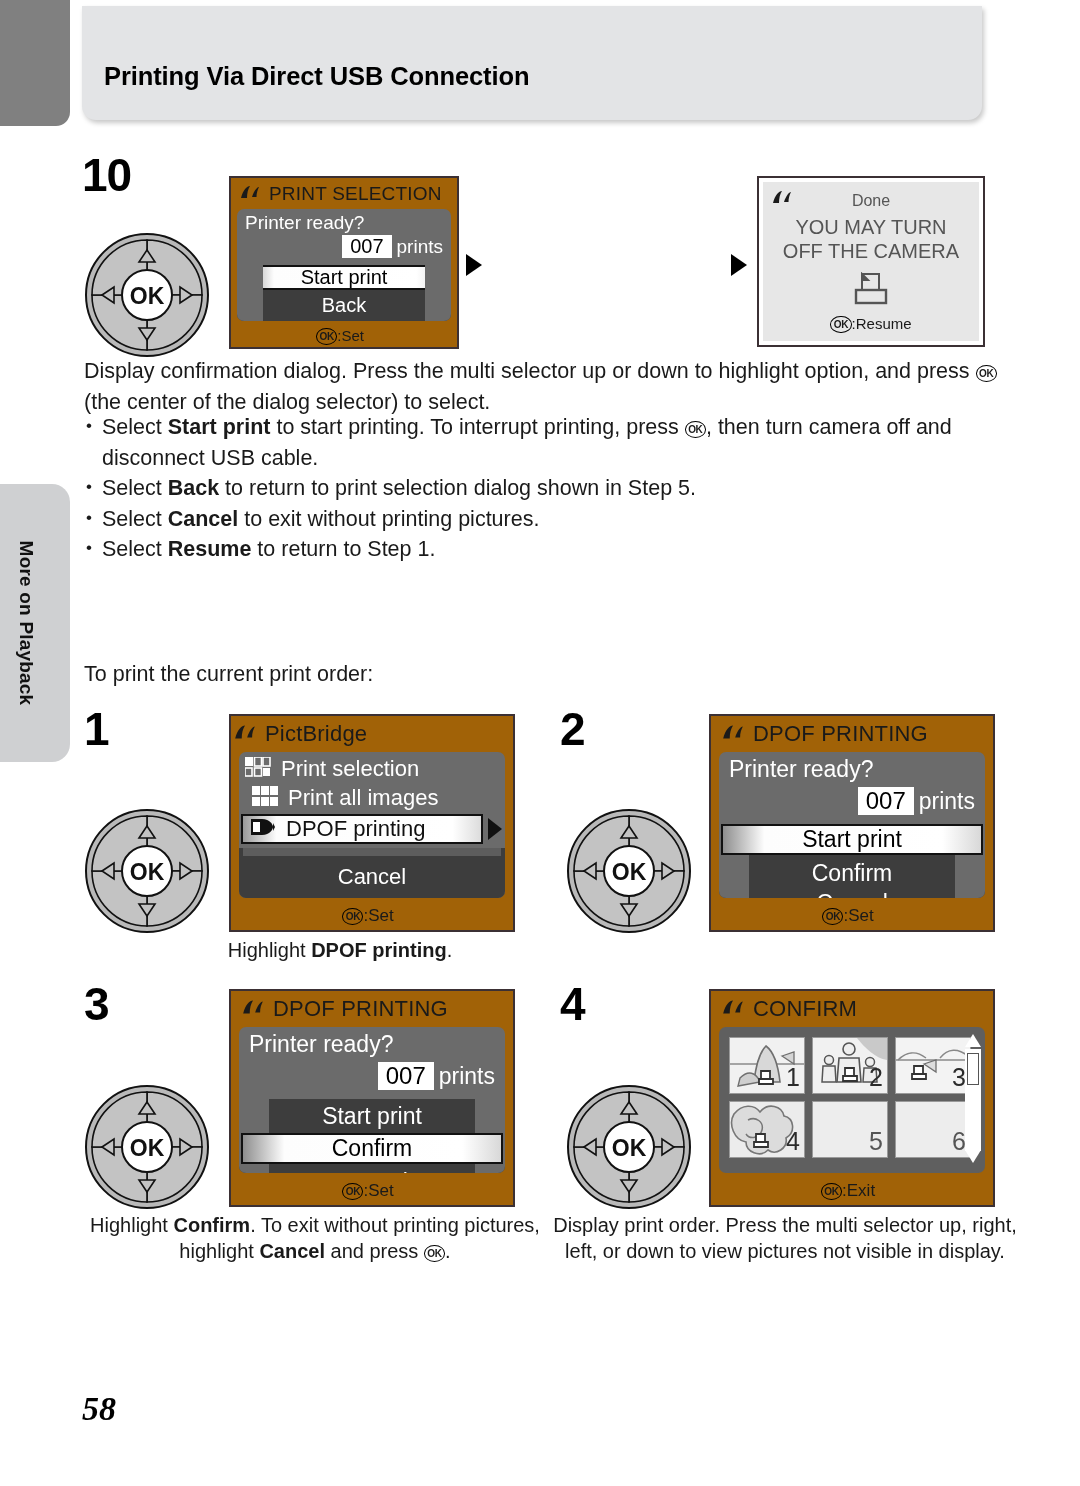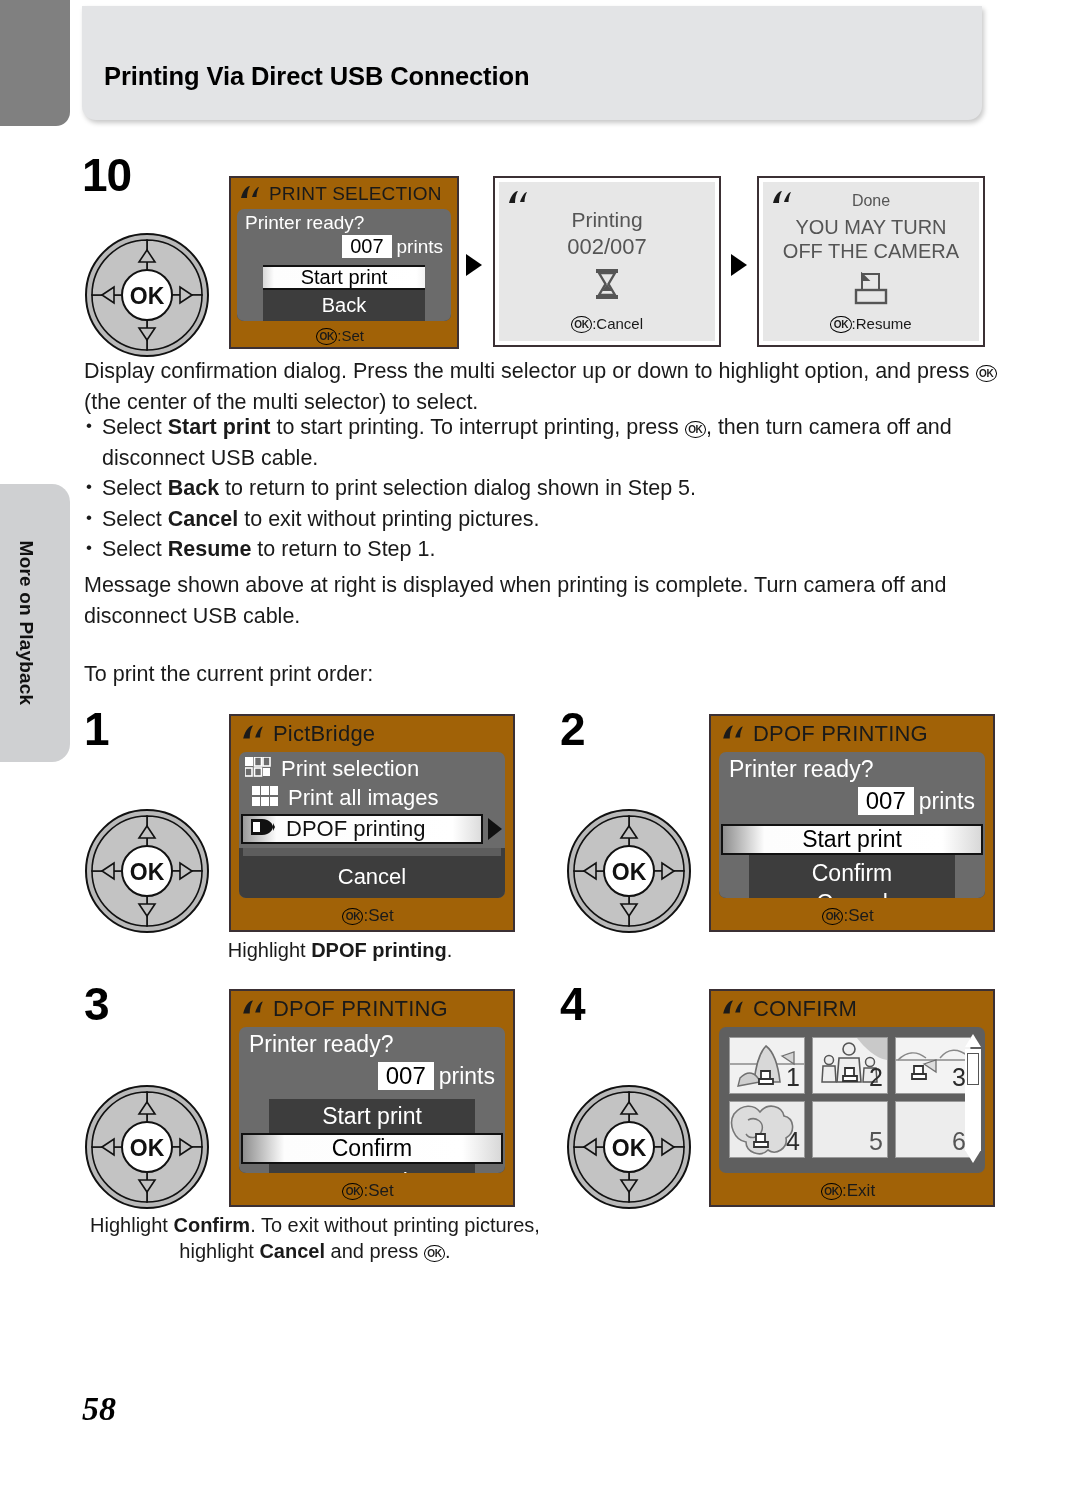--- a/index.html
+++ b/index.html
@@ -224,43 +224,20 @@
         <div style="position:absolute; right:0; width:26px; top:56px; bottom:0; background:#6b6b6b;"></div>
       </div>
       <div class="lcd-foot">
         <span class="okglyph">OK</span><span>:Set</span>
       </div>
     </div>
   </div>
 
   <div class="tri-right" style="left:466px; top:254px;"></div>
 
-  <div class="lcd" style="left:493px; top:176px; width:228px; height:171px;">
-    <div class="lcd-inner" style="background:#e7e7e7; border:4px solid #fff;">
-      <span class="pb-logo" style="position:absolute; left:8px; top:7px;">
-        <svg width="22" height="17" viewBox="0 0 22 17">
-            <path d="M2 14 C4 6 8 2 11 2 C9 5 8 9 8 14 Z" fill="#1a1a1a"></path>
-            <path d="M13 13 C15 7 18 3 20 3 C18.5 6 17.5 9 17.5 13 Z" fill="#1a1a1a"></path>
-          </svg>
-      </span>
-      <div style="position:absolute; left:0; right:0; top:26px; text-align:center; font-size:21px; color:#555;">Printing</div>
-      <div style="position:absolute; left:0; right:0; top:52px; text-align:center; font-size:22px; color:#555;">002/007</div>
-      <div style="position:absolute; left:0; right:0; top:86px; text-align:center;">
-        <svg width="26" height="32" viewBox="0 0 26 32">
-          <rect x="2" y="1" width="22" height="4" fill="#555"></rect>
-          <rect x="2" y="27" width="22" height="4" fill="#555"></rect>
-          <path d="M5 5 L21 5 L14.5 16 L21 27 L5 27 L11.5 16 Z" fill="none" stroke="#555" stroke-width="2.4"></path>
-          <path d="M8 23 L18 23 L13 16 Z" fill="#555"></path>
-        </svg>
-      </div>
-      <div style="position:absolute; left:0; right:0; bottom:8px; text-align:center; font-size:15px; color:#1a1a1a;">
-        <span class="okglyph">OK</span><span>:Cancel</span>
-      </div>
-    </div>
-  </div>
 
   <div class="tri-right" style="left:731px; top:254px;"></div>
 
   <div class="lcd" style="left:757px; top:176px; width:228px; height:171px;">
     <div class="lcd-inner" style="background:#e7e7e7; border:4px solid #fff;">
       <span class="pb-logo" style="position:absolute; left:8px; top:7px;">
         <svg width="22" height="17" viewBox="0 0 22 17">
             <path d="M2 14 C4 6 8 2 11 2 C9 5 8 9 8 14 Z" fill="#1a1a1a"></path>
             <path d="M13 13 C15 7 18 3 20 3 C18.5 6 17.5 9 17.5 13 Z" fill="#1a1a1a"></path>
           </svg>
@@ -277,39 +254,38 @@
       </div>
       <div style="position:absolute; left:0; right:0; bottom:8px; text-align:center; font-size:15px; color:#1a1a1a;">
         <span class="okglyph">OK</span><span>:Resume</span>
       </div>
     </div>
   </div>
 
   <div class="body-txt" style="left:84px; top:356px; width:915px;">
     <span>Display confirmation dialog. Press the multi selector up or down to highlight option, and press</span>
     <span class="okglyph">OK</span>
-    <span>(the center of the multi selector) to select.</span>
+    <span>(the center of the dialog selector) to select.</span>
   </div>
 
   <ul class="bullets body-txt" style="left:84px; top:412px; width:920px;">
     <li>
       <span>Select </span><b>Start print</b><span> to start printing. To interrupt printing, press </span><span class="okglyph">OK</span><span>, then turn camera off and disconnect USB cable.</span>
     </li>
     <li style="margin-top:0px;">
       <span>Select </span><b>Back</b><span> to return to print selection dialog shown in Step 5.</span>
     </li>
     <li>
       <span>Select </span><b>Cancel</b><span> to exit without printing pictures.</span>
     </li>
     <li>
       <span>Select </span><b>Resume</b><span> to return to Step 1.</span>
     </li>
   </ul>
 
-  <div class="body-txt" style="left:84px; top:570px; width:920px;">Message shown above at right is displayed when printing is complete. Turn camera off and disconnect USB cable.</div>
   <div class="body-txt" style="left:84px; top:659px; width:920px;">To print the current print order:</div>
 
   <div class="step-num" style="left:84px; top:706px;">1</div>
   <div class="dial" style="left:84px; top:808px;">
     <svg width="126" height="126" viewBox="0 0 126 126">
       <circle cx="63" cy="63" r="61" fill="#b9b9b9" stroke="#111" stroke-width="2"></circle>
       <path d="M63 8 A55 55 0 0 1 118 63 L86 63 A23 23 0 0 0 63 40 Z" fill="#c3c3c3" stroke="#111" stroke-width="1.6"></path>
       <path d="M118 63 A55 55 0 0 1 63 118 L63 86 A23 23 0 0 0 86 63 Z" fill="#c3c3c3" stroke="#111" stroke-width="1.6"></path>
       <path d="M63 118 A55 55 0 0 1 8 63 L40 63 A23 23 0 0 0 63 86 Z" fill="#c3c3c3" stroke="#111" stroke-width="1.6"></path>
       <path d="M8 63 A55 55 0 0 1 63 8 L63 40 A23 23 0 0 0 40 63 Z" fill="#c3c3c3" stroke="#111" stroke-width="1.6"></path>
@@ -317,21 +293,21 @@
       <polygon points="108,63 96,71 96,55" fill="#c3c3c3" stroke="#111" stroke-width="1.6"></polygon>
       <polygon points="63,108 55,96 71,96" fill="#c3c3c3" stroke="#111" stroke-width="1.6"></polygon>
       <polygon points="18,63 30,55 30,71" fill="#c3c3c3" stroke="#111" stroke-width="1.6"></polygon>
       <circle cx="63" cy="63" r="25" fill="#ffffff" stroke="#111" stroke-width="2"></circle>
       <text x="63" y="72" font-family="Liberation Sans, sans-serif" font-size="23" font-weight="bold" text-anchor="middle" fill="#111">OK</text>
     </svg>
   </div>
 
   <div class="lcd" style="left:229px; top:714px; width:286px; height:218px;">
     <div class="lcd-inner">
-      <div class="lcd-title-row" style="justify-content:flex-start; padding-left:10px; top:5px;">
+      <div class="lcd-title-row" style="justify-content:flex-start; padding-left:2px; top:5px;">
         <span class="pb-logo">
           <svg width="24" height="19" viewBox="0 0 22 17">
               <path d="M2 14 C4 6 8 2 11 2 C9 5 8 9 8 14 Z" fill="#1a1a1a"></path>
               <path d="M13 13 C15 7 18 3 20 3 C18.5 6 17.5 9 17.5 13 Z" fill="#1a1a1a"></path>
             </svg>
         </span>
         <span class="lcd-title" style="font-size:22px;">PictBridge</span>
       </div>
       <div class="panel" style="left:8px; top:36px; right:8px; bottom:32px;">
         <div class="dark" style="position:absolute; left:0; right:0; top:96px; bottom:0;"></div>
@@ -594,16 +570,17 @@
               <polygon points="8,13 0,0 16,0" fill="#fff"></polygon>
             </svg>
         </div>
       </div>
       <div class="lcd-foot" style="bottom:4px; font-size:17px;">
         <span class="okglyph">OK</span><span>:Exit</span>
       </div>
     </div>
   </div>
 
+  <div class="caption" style="left:550px; top:1212px; width:470px;">Display print order. Press the multi selector up, right, left, or down to view pictures not visible in display.</div>
 
   <div class="page-num">58</div>
 
 </div>
 
 </body></html>

